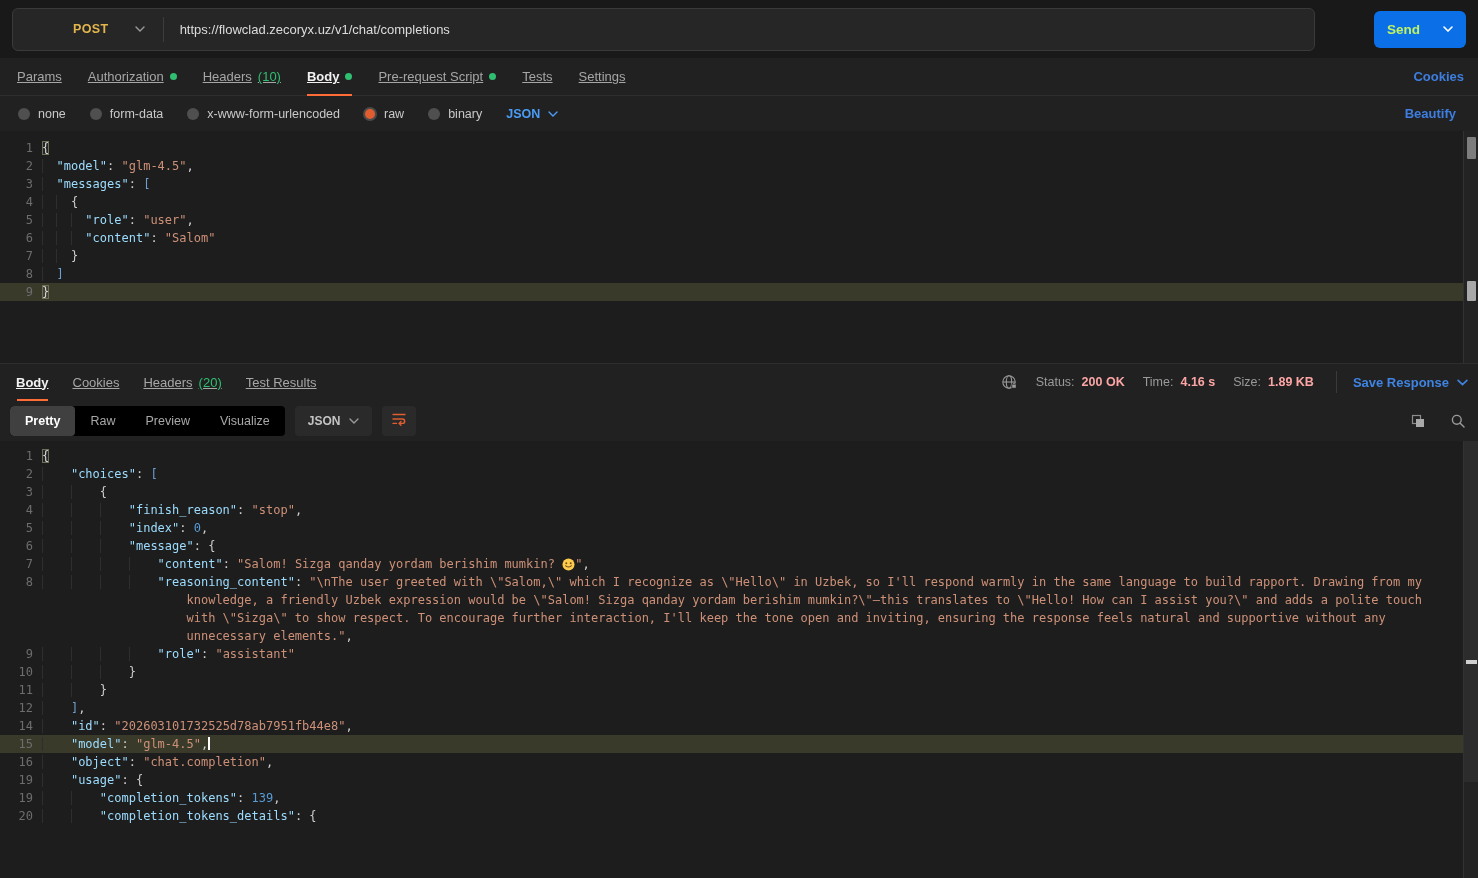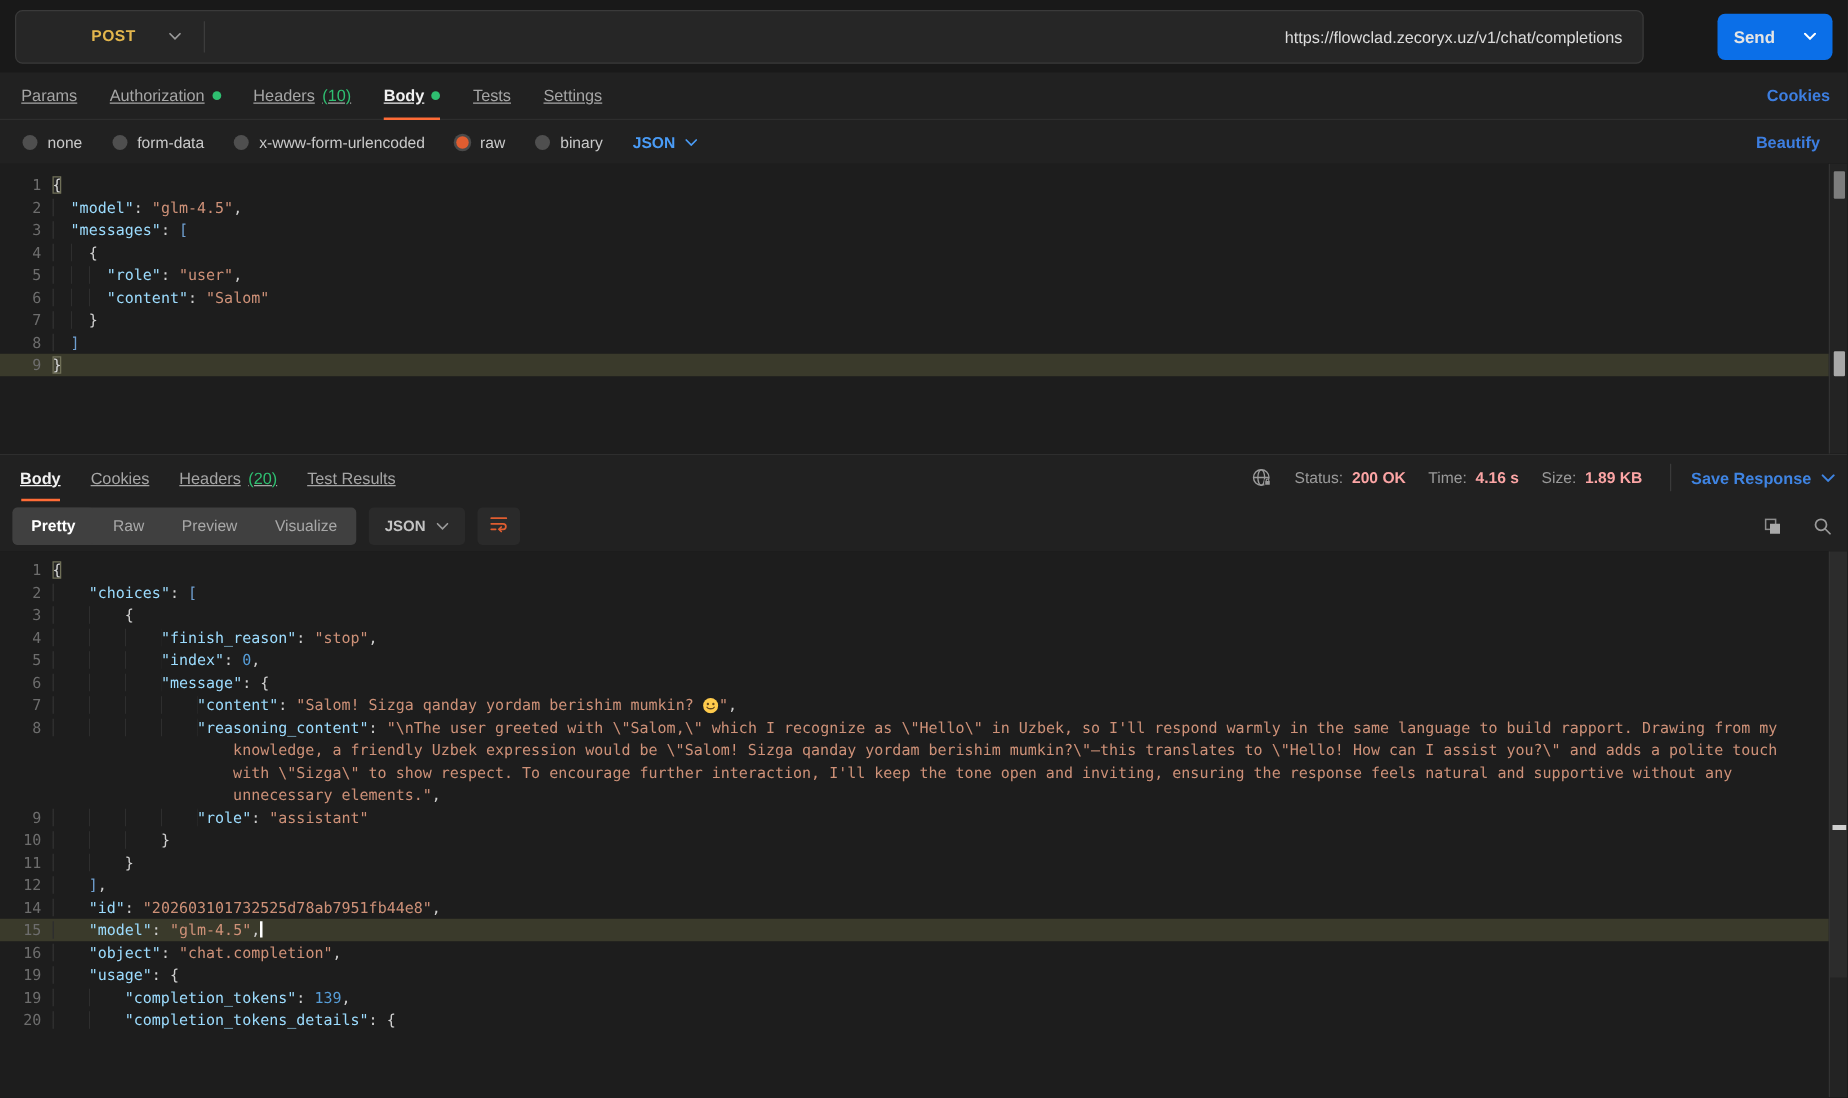--- a/index.html
+++ b/index.html
@@ -8,22 +8,22 @@
     position:relative; width:1478px; height:878px; overflow:hidden;
     background:#1e1e1e; color:#ccc;
     font-family:"Liberation Sans", sans-serif; font-size:13px;
   }
   
   .topbar { height:58px; background:#191919; display:flex; align-items:center; padding:0 12px; gap:11px; }
   .url-wrap { flex:1; height:43px; background:#262626; border:1px solid #3a3a3a; border-radius:6px; display:flex; align-items:center; overflow:hidden;padding-left:40px; }
   .method { display:flex; align-items:center; gap:26px; padding:0 18px 0 20px; cursor:pointer; height:100%; }
   .method-label { color:#e3b64d; font-weight:700; font-size:12.5px; letter-spacing:.4px; }
   .vdiv { width:1px; height:25px; background:#3c3c3c; }
-  .url-text { padding:0 16px; color:#dcdcdc; font-size:13px; flex:1; white-space:nowrap; overflow:hidden;text-align:right; }
-  .send-btn { height:37px; min-width:90px; background:#0b6fe8; border-radius:6px; display:flex; align-items:center; justify-content:center; gap:23px; color:#e5e5e5; font-weight:700; font-size:13.5px; cursor:pointer; padding:0 13px;margin-left:48px; }
+  .url-text { padding:0 16px; color:#dcdcdc; font-size:13px; flex:1; white-space:nowrap; overflow:hidden; }
+  .send-btn { height:37px; min-width:90px; background:#0b6fe8; border-radius:6px; display:flex; align-items:center; justify-content:center; gap:23px; color:#bef264; font-weight:700; font-size:13.5px; cursor:pointer; padding:0 13px;margin-left:48px; }
   .chev { display:inline-block; }
   .chev svg { display:block; }
   
   .tabs-row { height:38px; background:#212121; display:flex; align-items:stretch; padding:0 4px; border-bottom:1px solid #2e2e2e; }
   .tab { position:relative; display:flex; align-items:center; gap:6px; padding:0 13px; color:#a6a6a6; cursor:pointer;text-decoration:underline; }
   .tab.active { color:#f2f2f2; font-weight:700; }
   .tab.active::after { content:""; position:absolute; left:13px; right:13px; bottom:-1px; height:2px; background:#ff6c37; }
   .dot { width:7px; height:7px; border-radius:50%; background:#2fbf71; display:inline-block; }
   .count { color:#2fbf71; }
   .spacer { flex:1; }
@@ -61,21 +61,21 @@
   
   .resp-header { height:37px; background:#212121; border-top:1px solid #2e2e2e; display:flex; align-items:stretch; padding:0 10px 0 4px; }
   .resp-header .tab { padding:0 12px; }
   .meta { display:flex; align-items:center; gap:7px; color:#9a9a9a; font-size:12.5px; }
   .meta .val { color:#fca5a5; font-weight:600; }
   .meta-group { display:flex; align-items:center; gap:18px; }
   .save-resp { display:flex; align-items:center; gap:8px; color:#3f84e2; font-weight:700; cursor:pointer; padding-left:16px; margin-left:4px; border-left:1px solid #3a3a3a; height:22px; align-self:center; }
   .icon-btn { display:flex; align-items:center; justify-content:center; cursor:pointer; }
   
   .resp-toolbar { height:41px; background:#212121; display:flex; align-items:center; gap:10px; padding:0 12px 0 10px; }
-  .views { display:flex; background:#404040; border-radius:4px; height:30px; align-items:stretch; overflow:hidden;text-align:center; }
+  .views { display:flex; background:#000000; border-radius:4px; height:30px; align-items:stretch; overflow:hidden;text-align:center; }
   .view { display:flex; align-items:center; padding:0 15px; color:#a8a8a8; font-size:12.5px; cursor:pointer; }
   .view.active { background:#404040; color:#fff; font-weight:700; border-radius:4px; }
   .tool-btn { height:30px; background:#2a2a2a; border-radius:4px; display:flex; align-items:center; gap:9px; padding:0 13px; color:#c4c4c4; font-weight:700; font-size:12px; cursor:pointer; }
   .tool-btn.icon-only { padding:0 9px; }
 </style>
 </head>
 <body>
 
 <div class="app">
 
@@ -109,20 +109,24 @@
     <div class="tab">
         <span>Authorization</span>
         <span class="dot"></span>
       </div>
     <div class="tab">
         <span>Headers</span>
         <span class="count">(10)</span>
       </div>
     <div class="tab active">
         <span>Body</span>
+        <span class="dot"></span>
+      </div>
+    <div class="tab">
+        <span>Pre-request Script</span>
         <span class="dot"></span>
       </div>
     <div class="tab">
         <span>Tests</span>
       </div>
     <div class="tab">
         <span>Settings</span>
       </div>
     <div class="spacer"></div>
     <div class="link">Cookies</div>

